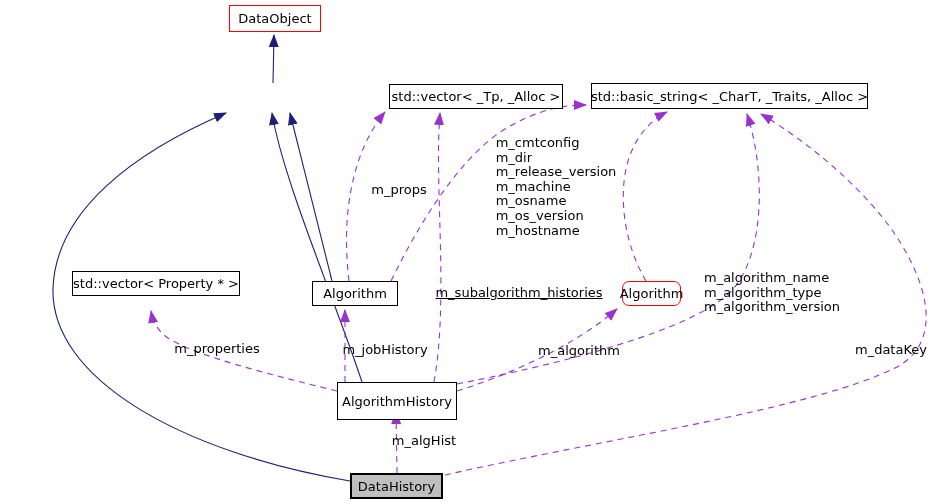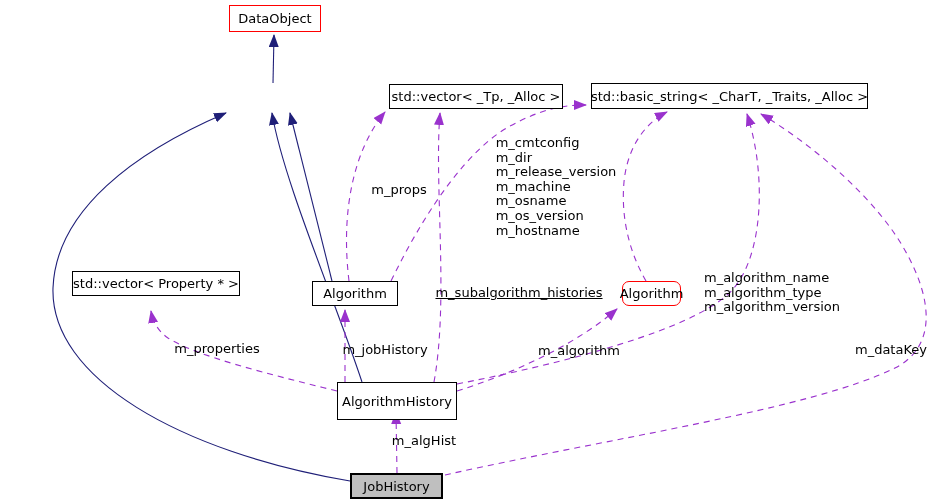--- a/index.html
+++ b/index.html
@@ -71,21 +71,21 @@
     <path class="member" d="M 445 475 C 610 438, 812 409, 895 368 C 938 346, 931 298, 907 254 C 880 203, 818 148, 761 114" marker-end="url(#arrow-member)"></path>
   </svg>
 
   <div class="node red" style="left:229px;top:5px;width:92px;height:27px;">DataObject</div>
   <div class="node" style="left:349px;top:84px;width:174px;height:25px;margin-left:40px;">std::vector&lt; _Tp, _Alloc &gt;</div>
   <div class="node" style="left:591px;top:83px;width:277px;height:26px;">std::basic_string&lt; _CharT, _Traits, _Alloc &gt;</div>
   <div class="node" style="left:72px;top:271px;width:168px;height:25px;">std::vector&lt; Property * &gt;</div>
   <div class="node" style="left:312px;top:281px;width:86px;height:25px;">Algorithm</div>
   <div class="node red" style="left:622px;top:281px;width:59px;height:25px;border-radius:7px;">Algorithm</div>
   <div class="node" style="left:337px;top:382px;width:120px;height:38px;">AlgorithmHistory</div>
-  <div class="node focus" style="left:350px;top:473px;width:93px;height:26px;">JobHistory</div>
+  <div class="node focus" style="left:350px;top:473px;width:93px;height:26px;">DataHistory</div>
 
   <div class="edge-label" style="left:399px;top:183px;">m_props</div>
   <div class="edge-label" style="left:556px;top:136px;">m_cmtconfig
 m_dir
 m_release_version
 m_machine
 m_osname
 m_os_version
 m_hostname</div>
   <div class="edge-label" style="left:519px;top:286px;text-decoration:underline;">m_subalgorithm_histories</div>

